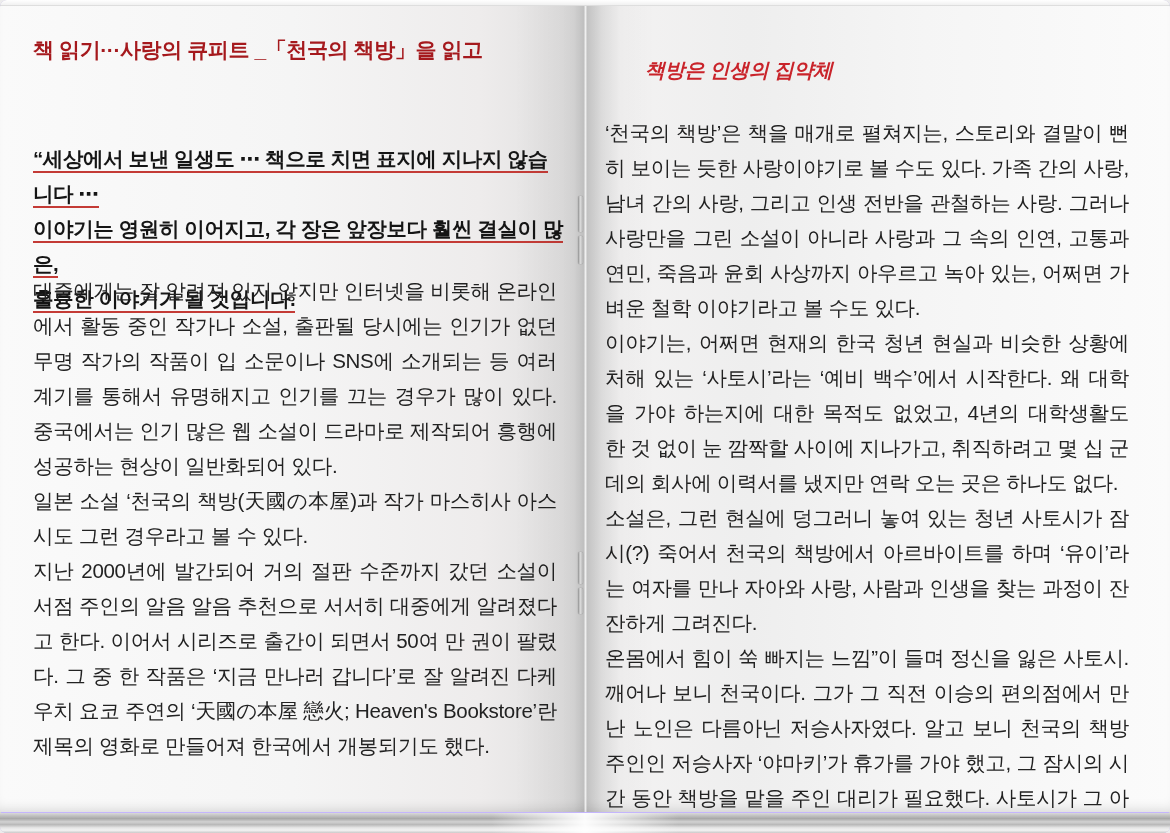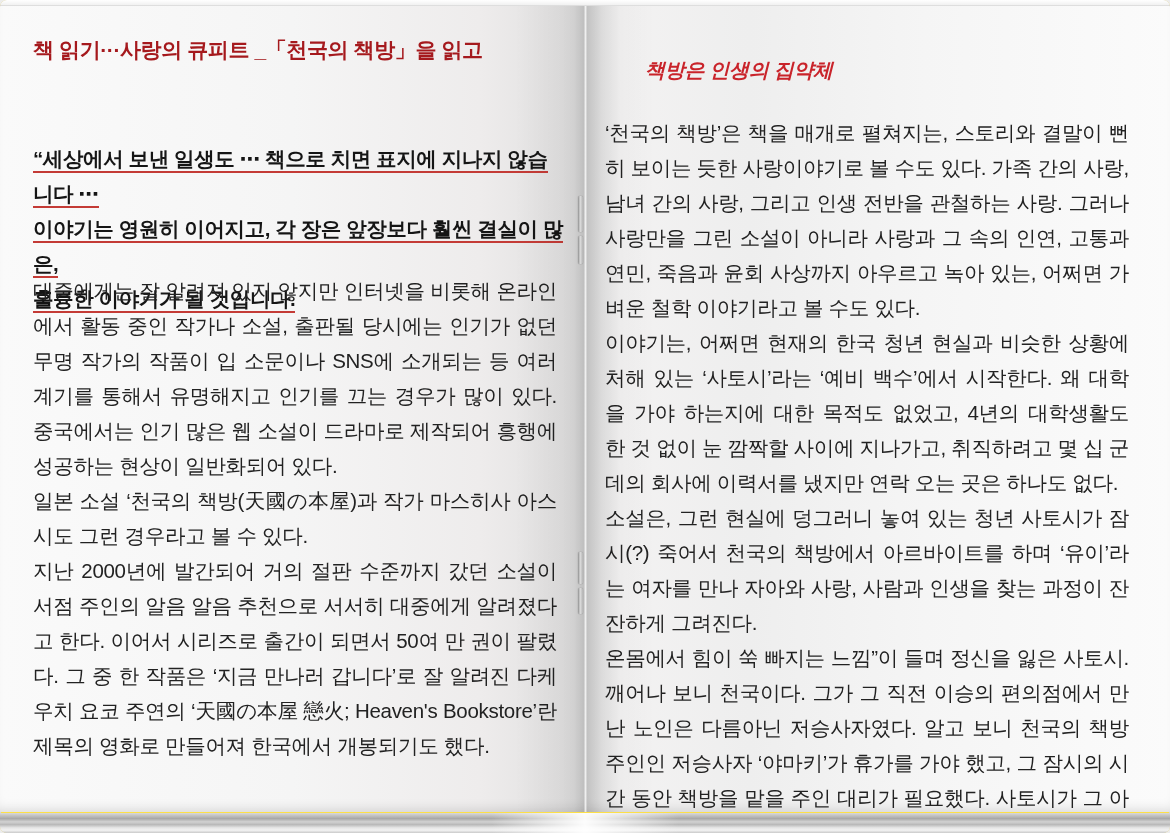--- a/index.html
+++ b/index.html
@@ -4,21 +4,21 @@
 <style>
   html,body{margin:0;padding:0;}
   body{
     width:1170px;height:833px;
     background:#ececec;
     font-family:"Liberation Sans","DejaVu Sans",sans-serif;
     position:relative;overflow:hidden;
   }
   .book{
     position:absolute;left:0;top:0;width:1170px;height:833px;
-    border-radius:7px;overflow:hidden;background:#fde047;
+    border-radius:7px;overflow:hidden;background:#c4b5fd;
     box-shadow:inset 0 0 0 1px #d4d4d4;
   }
   .book-top{
     position:absolute;top:0;left:0;right:0;height:5px;
     background:linear-gradient(#ffffff,#f1f1f1);
     border-bottom:1px solid #dedede;
   }
   .page{
     position:absolute;top:6px;height:806px;
   }

